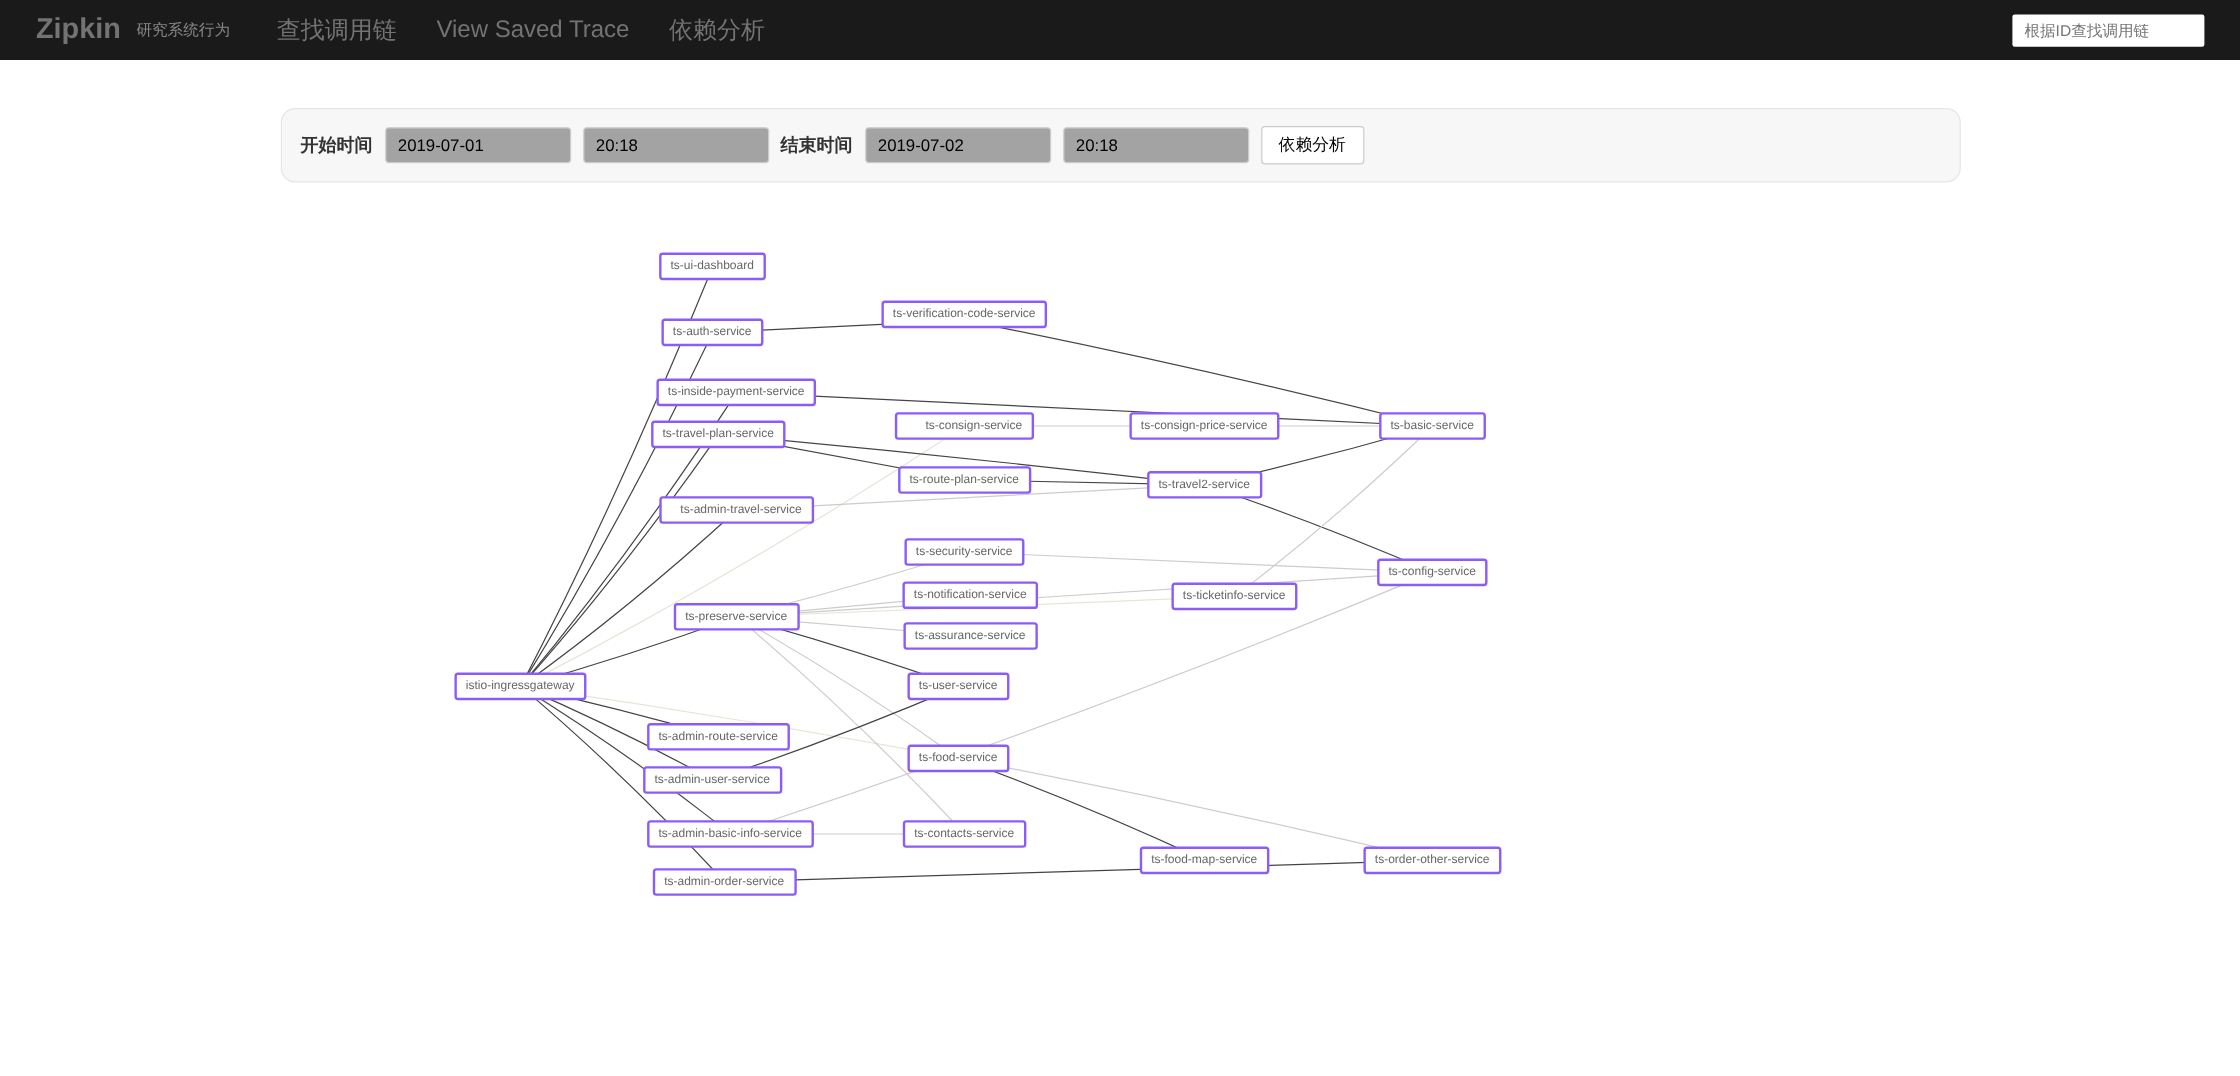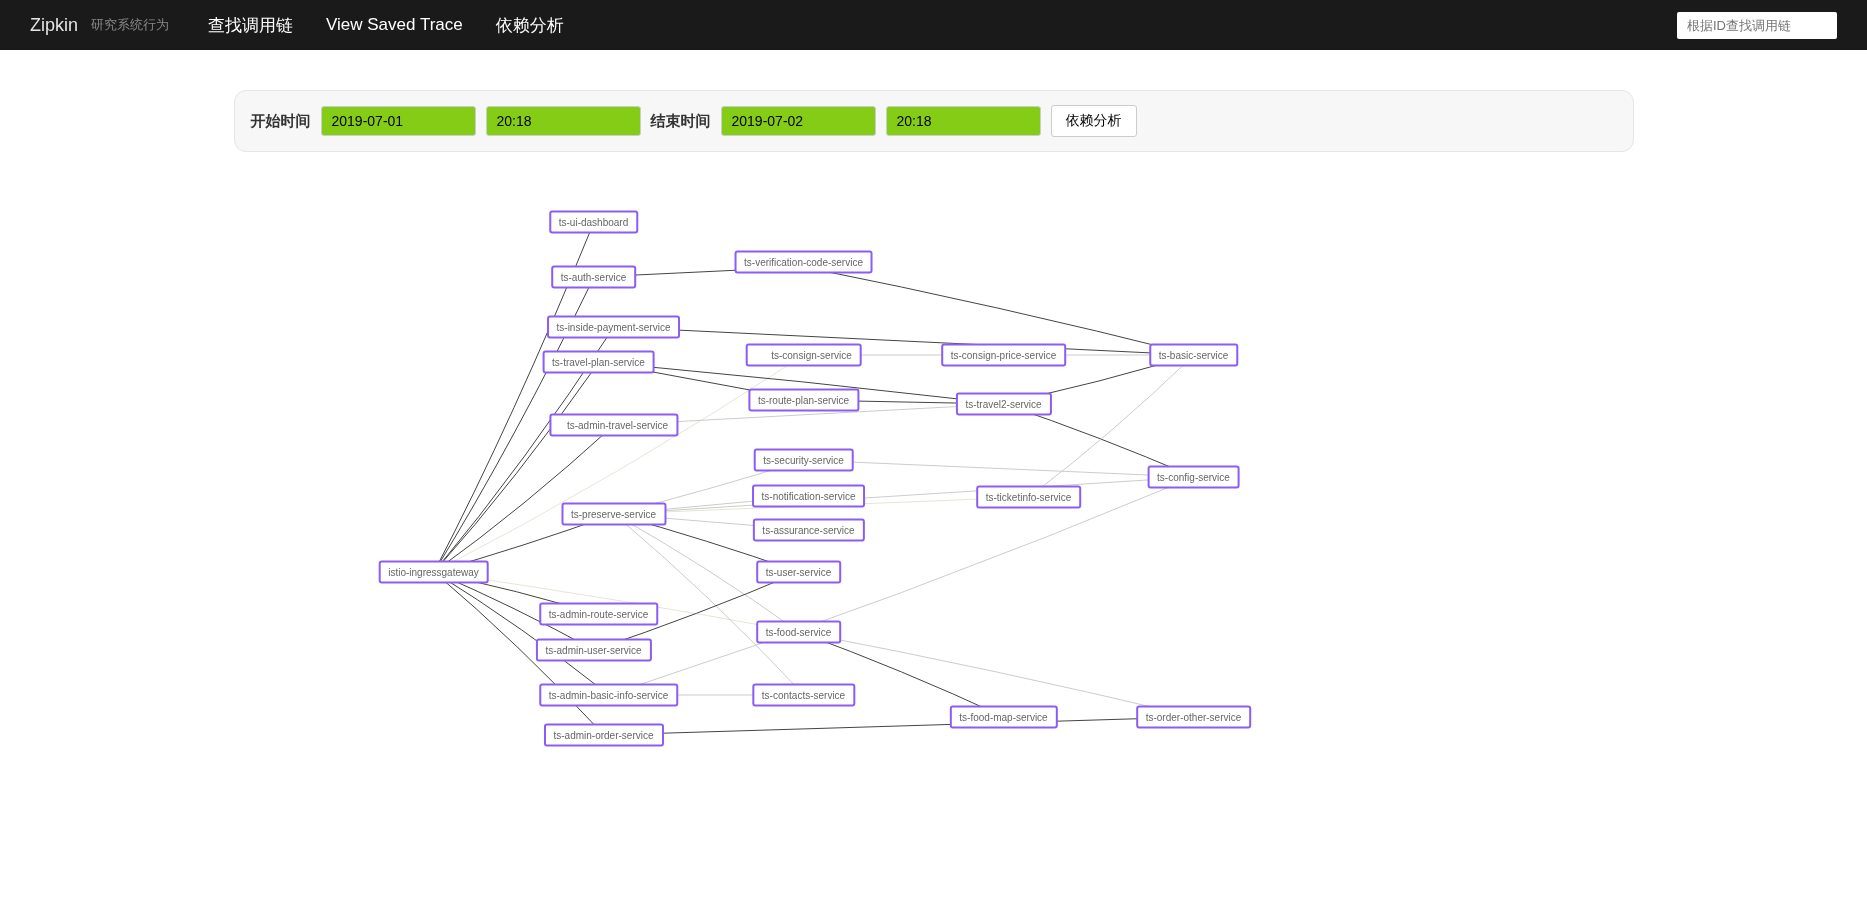--- a/index.html
+++ b/index.html
@@ -1,26 +1,26 @@
 <!DOCTYPE html>
 <html><head>
 <meta charset="utf-8">
 <style>
 * { box-sizing: border-box; margin: 0; padding: 0; }
 body { font-family: -apple-system, BlinkMacSystemFont, "Segoe UI", Helvetica, Arial, sans-serif; background: #fff; color: #333; }
 .navbar { background: #1a1a1a; height: 50px; display: flex; align-items: center; padding: 0 30px; justify-content: space-between; }
 .nav-left { display: flex; align-items: center; gap: 5px; }
-.brand { color: #e5e5e5; font-size: 18px; font-weight: 400; margin-right: 8px; }
+.brand { color: #737373; font-size: 24px; font-weight: 700; margin-right: 8px; }
 .brand-sub { color: #888; font-size: 13px; margin-right: 20px; }
-.nav-link { color: #ffffff; font-size: 17px; padding: 0 14px; cursor: pointer; }
+.nav-link { color: #737373; font-size: 20px; padding: 0 14px; cursor: pointer; }
 .search-box { background: #fff; border: none; padding: 6px 10px; font-size: 13px; width: 160px; border-radius: 2px; }
 .container { max-width: 1440px; margin: 40px auto 0; padding: 0 20px; }
 .toolbar { background: #f7f7f7; border: 1px solid #e5e5e5; border-radius: 12px; padding: 14px 16px; display: flex; align-items: center; gap: 10px; }
 .label { font-weight: 700; font-size: 15px; color: #333; }
-.input { border: 1px solid #ccc; border-radius: 3px; padding: 6px 10px; font-size: 14px; background: #84cc16; }
+.input { border: 1px solid #ccc; border-radius: 3px; padding: 6px 10px; font-size: 14px; background: #a3a3a3; }
 .input.date { width: 155px; }
 .input.time { width: 155px; }
 .btn { border: 1px solid #ccc; background: #fff; border-radius: 3px; padding: 6px 14px; font-size: 14px; cursor: pointer; }
 .graph-wrap { position: relative; margin-top: 30px; height: 580px; }
 .node { position: absolute; border: 2px solid #8b5cf6; border-radius: 3px; background: #fff; font-size: 10px; color: #666; padding: 4px 8px; white-space: nowrap; transform: translate(-50%, -50%); cursor: pointer; }
 svg.edges { position: absolute; top: 0; left: 0; width: 100%; height: 100%; pointer-events: none; }
 svg.edges path { fill: none; stroke: #444; stroke-width: 1; }
 svg.edges path.light { stroke: #ccc; }
 svg.edges path.lighter { stroke: #e8e4d8; }
 </style>

